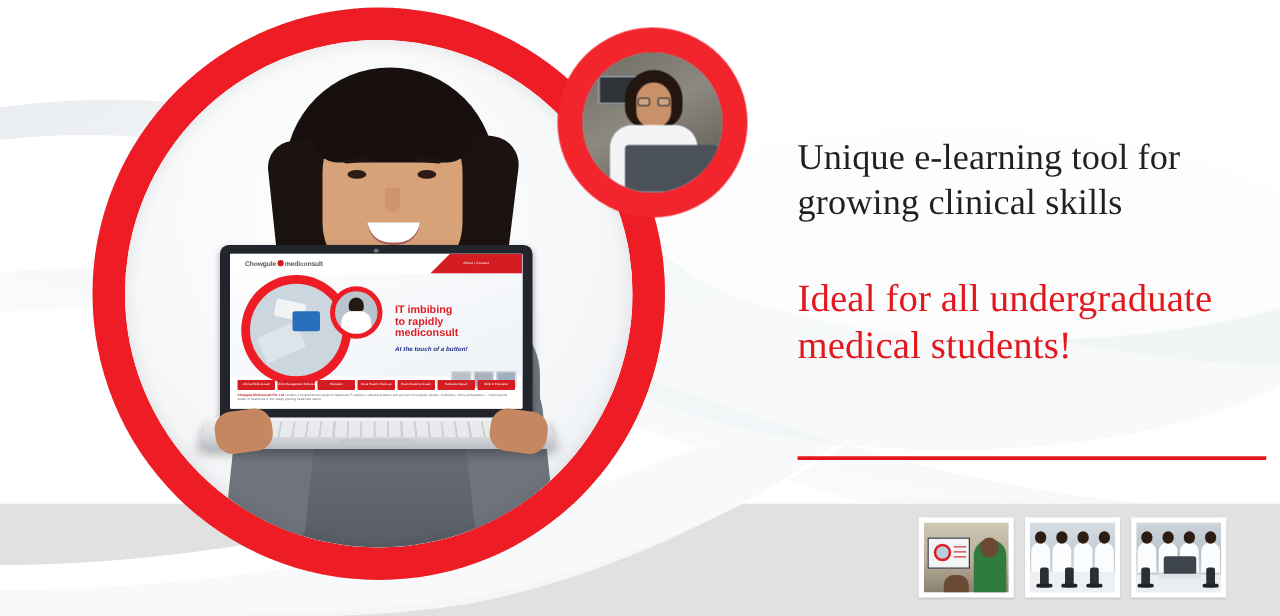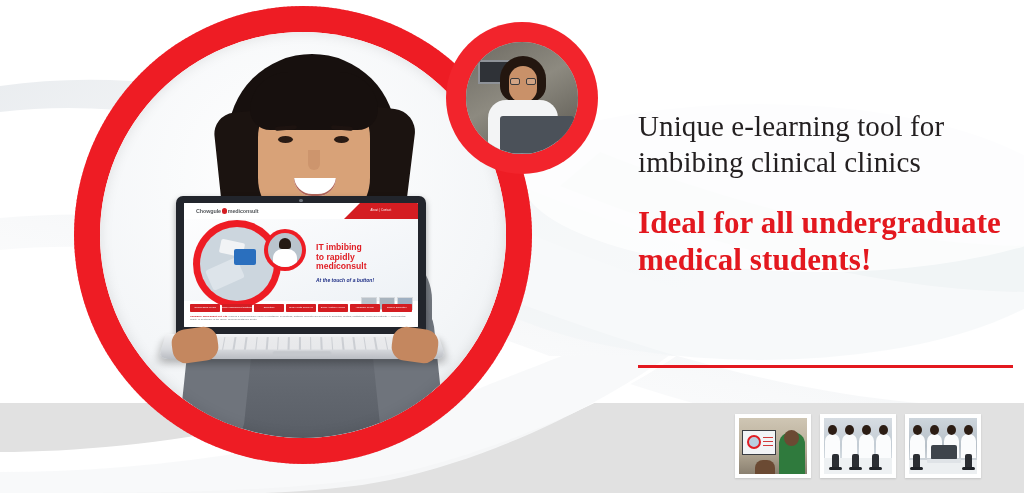--- a/index.html
+++ b/index.html
@@ -221,23 +221,23 @@
            box-shadow:0 -1px 0 #8c9199 inset; }
 
   
   .copy{ position:absolute; left:638px; top:108px; width:380px; }
   .headline{
     color:#231f20; font-size:29px; line-height:36px;
     font-family:"Liberation Serif", serif; font-weight:normal;
     letter-spacing:.1px;
   }
   .subhead{
-    margin-top:24px;
+    margin-top:40px;
     color:#e3181f; font-size:31px; line-height:37px;
-    font-family:"Liberation Serif", serif; font-weight:bold;
+    font-family:"Liberation Serif", serif; font-weight:normal;
     letter-spacing:.1px;
   }
   .rule{
     position:absolute; left:638px; top:365px; width:375px; height:3px;
     background:#e3181f;
   }
 
   
   .thumb-strip{
     position:absolute; left:735px; top:414px;
@@ -424,21 +424,21 @@
           <div class="trackpad"></div>
         </div>
       </div>
 
       <div class="p-hand-l"></div>
       <div class="p-hand-r"></div>
     </div>
   </div>
 
   <div class="copy">
-    <div class="headline">Unique e-learning tool for imbibing clinical clinics</div>
+    <div class="headline">Unique e-learning tool for growing clinical skills</div>
     <div class="subhead">Ideal for all undergraduate medical students!</div>
   </div>
   <div class="rule"></div>
 
   <div class="thumb-strip">
 
     <div class="thumb">
       <div class="inner">
         <div class="t1bg"></div>
         <div class="t1mon"></div>

